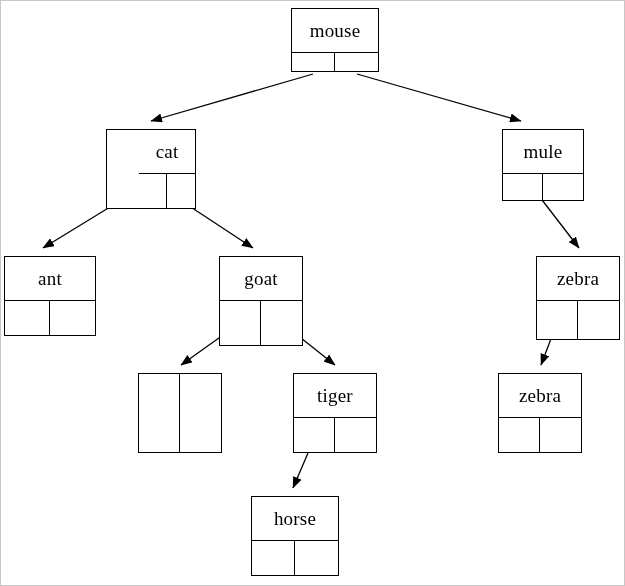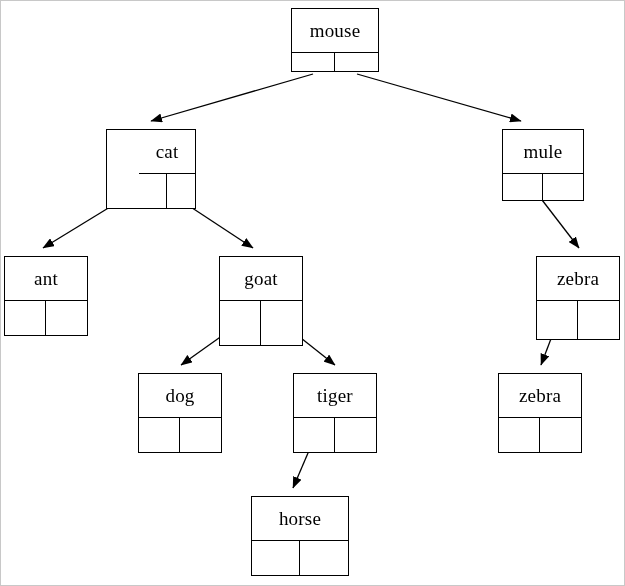--- a/index.html
+++ b/index.html
@@ -96,21 +96,21 @@
           <div class="ptr-cell right"></div>
         </div>
       </div>
       <div class="node" style="left: 477px; top: 128px; width: 82px; height: 72px; margin-left: 24px;">
         <div class="node-label">mule</div>
         <div class="node-pointers">
           <div class="ptr-cell left"></div>
           <div class="ptr-cell right"></div>
         </div>
       </div>
-      <div class="node" style="left: 3px; top: 255px; width: 84px; height: 80px;">
+      <div class="node" style="left: 3px; top: 255px; width: 92px; height: 80px;">
         <div class="node-label">ant</div>
         <div class="node-pointers">
           <div class="ptr-cell left"></div>
           <div class="ptr-cell right"></div>
         </div>
       </div>
       <div class="node" style="left: 218px; top: 255px; width: 84px; height: 90px;">
         <div class="node-label">goat</div>
         <div class="node-pointers">
           <div class="ptr-cell left"></div>
@@ -118,41 +118,40 @@
         </div>
       </div>
       <div class="node" style="left: 535px; top: 255px; width: 84px; height: 84px;">
         <div class="node-label">zebra</div>
         <div class="node-pointers">
           <div class="ptr-cell left"></div>
           <div class="ptr-cell right"></div>
         </div>
       </div>
       <div class="node" style="left: 137px; top: 372px; width: 84px; height: 80px;">
-        <div class="node-label">dog</div>
         <div class="node-pointers">
           <div class="ptr-cell left"></div>
           <div class="ptr-cell right"></div>
         </div>
       </div>
       <div class="node" style="left: 292px; top: 372px; width: 84px; height: 80px;">
         <div class="node-label">tiger</div>
         <div class="node-pointers">
           <div class="ptr-cell left"></div>
           <div class="ptr-cell right"></div>
         </div>
       </div>
       <div class="node" style="left: 497px; top: 372px; width: 84px; height: 80px;">
         <div class="node-label">zebra</div>
         <div class="node-pointers">
           <div class="ptr-cell left"></div>
           <div class="ptr-cell right"></div>
         </div>
       </div>
-      <div class="node" style="left: 250px; top: 495px; width: 98px; height: 80px;">
+      <div class="node" style="left: 250px; top: 495px; width: 88px; height: 80px;">
         <div class="node-label">horse</div>
         <div class="node-pointers">
           <div class="ptr-cell left"></div>
           <div class="ptr-cell right"></div>
         </div>
       </div>
     </div>
 </div>
 
 </body></html>

